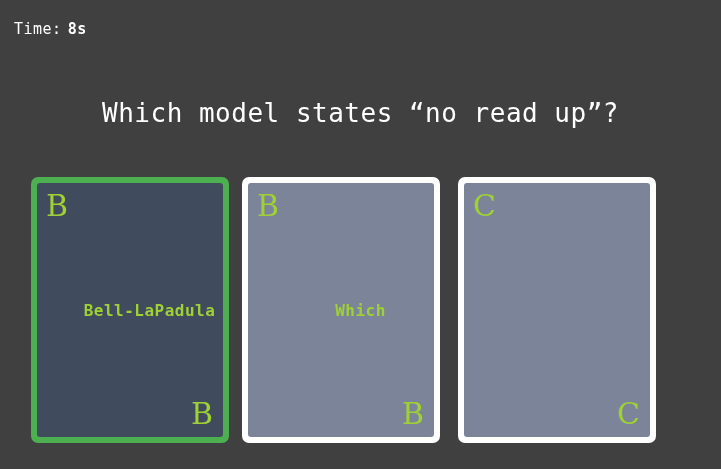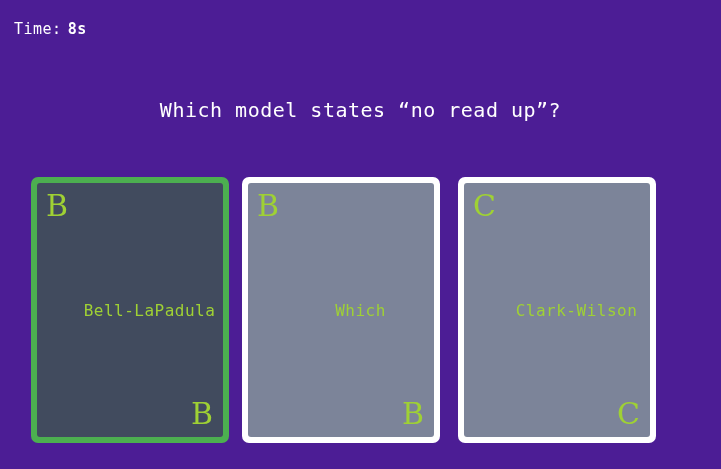--- a/index.html
+++ b/index.html
@@ -12,21 +12,21 @@
     background: #232c44;
     font-family: "DejaVu Sans Mono", "Liberation Mono", monospace;
     overflow: hidden;
     position: relative;
   }
 
   #stage {
     position: relative;
     width: 721px;
     height: 469px;
-    background: #4c1d95;
+    background: #404040;
   }
 
   
   .hud-timer {
     position: absolute;
     left: 14px;
     top: 20px;
     font-size: 15px;
     color: #ffffff;
     letter-spacing: 0.5px;
@@ -45,21 +45,21 @@
     white-space: nowrap;
   }
 
   
   .question {
     position: absolute;
     left: 0;
     top: 98px;
     width: 721px;
     text-align: center;
-    font-size: 20px;
+    font-size: 26px;
     color: #ffffff;
     letter-spacing: 0.5px;
     white-space: nowrap;
   }
 
   
   .card-row {
     position: absolute;
     left: 31px;
     top: 177px;
@@ -119,21 +119,21 @@
   }
 
   .card-label {
     position: absolute;
     left: 0;
     right: 0;
     top: 50%;
     transform: translateY(-50%);
     text-align: center;
     font-size: 16px;
-    font-weight: normal;
+    font-weight: bold;
     color: #9fd134;
     letter-spacing: 0.5px;
     white-space: nowrap;
     padding-left: 39px;
   }
 </style>
 </head>
 <body>
 
 <div id="stage">
@@ -159,20 +159,19 @@
       <div class="card-face">
         <span class="pip pip-tl">B</span>
         <span class="card-label">Which</span>
         <span class="pip pip-br">B</span>
       </div>
     </div>
 
     <div class="card card-3 unselected">
       <div class="card-face">
         <span class="pip pip-tl">C</span>
-        <span class="card-label">Clark-Wilson</span>
         <span class="pip pip-br">C</span>
       </div>
     </div>
 
   </div>
 
 </div>
 
 </body></html>

